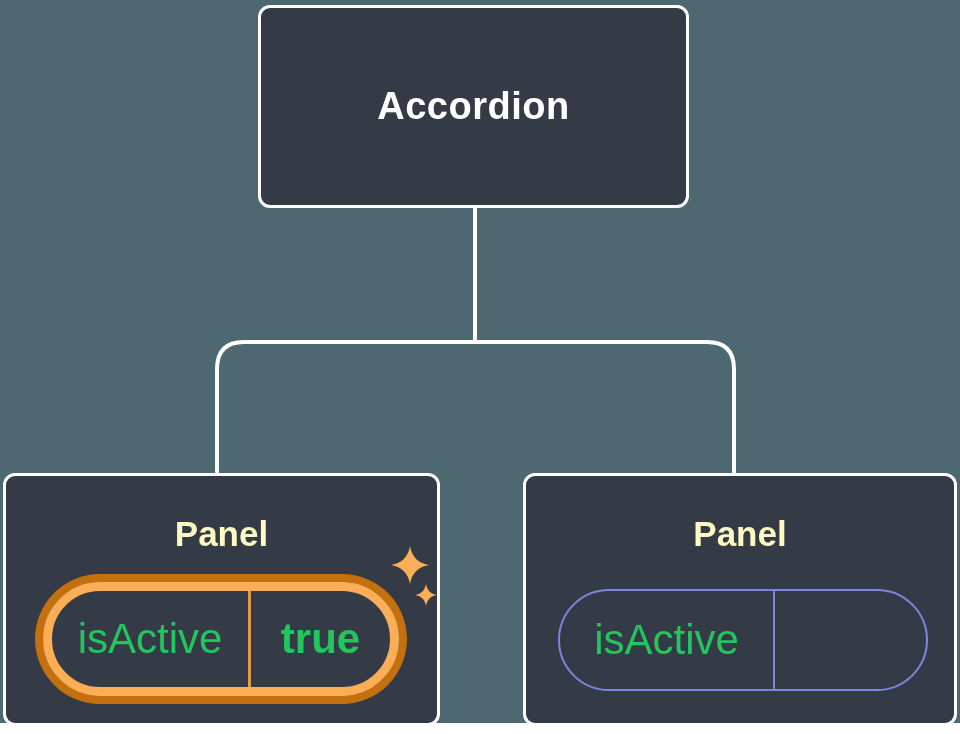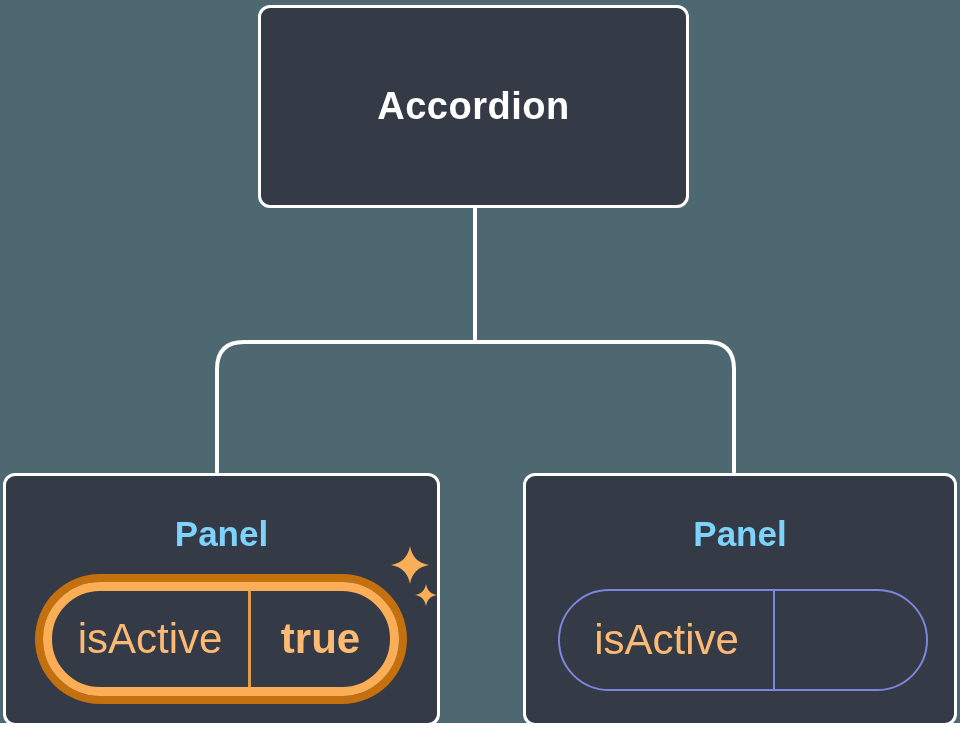--- a/index.html
+++ b/index.html
@@ -37,21 +37,21 @@
     font-weight: 600;
     letter-spacing: 0.5px;
   }
   .panel-left  { left: 3px;   top: 473px; width: 437px; height: 253px; }
   .panel-right { left: 523px; top: 473px; width: 434px; height: 253px; }
   .panel-title {
     position: absolute;
     left: 0; top: 38px;
     width: 100%;
     text-align: center;
-    color: #7dd3fc;
+    color: #fef9c3;
     font-size: 35px;
     font-weight: 600;
   }
   .pill {
     position: absolute;
     box-sizing: border-box;
     border-radius: 999px;
     display: flex;
     align-items: stretch;
     overflow: hidden;
@@ -64,21 +64,21 @@
   }
   .pill-inactive {
     left: 32px; top: 113px;
     width: 370px; height: 102px;
     border: 2px solid #7B86DC;
   }
   .pill-cell {
     display: flex;
     align-items: center;
     justify-content: center;
-    color: #fdba74;
+    color: #22c55e;
     font-size: 42px;
     white-space: nowrap;
   }
   .pill-active .cell-key   { width: 196px; }
   .pill-inactive .cell-key { width: 213px; }
   .cell-value { flex: 1; }
   .pill-active .cell-value { font-weight: 700; }
   .divider { flex: none; }
   .divider-active   { width: 3px; background: #E09C4A; }
   .divider-inactive { width: 2px; background: #7B86DC; }

